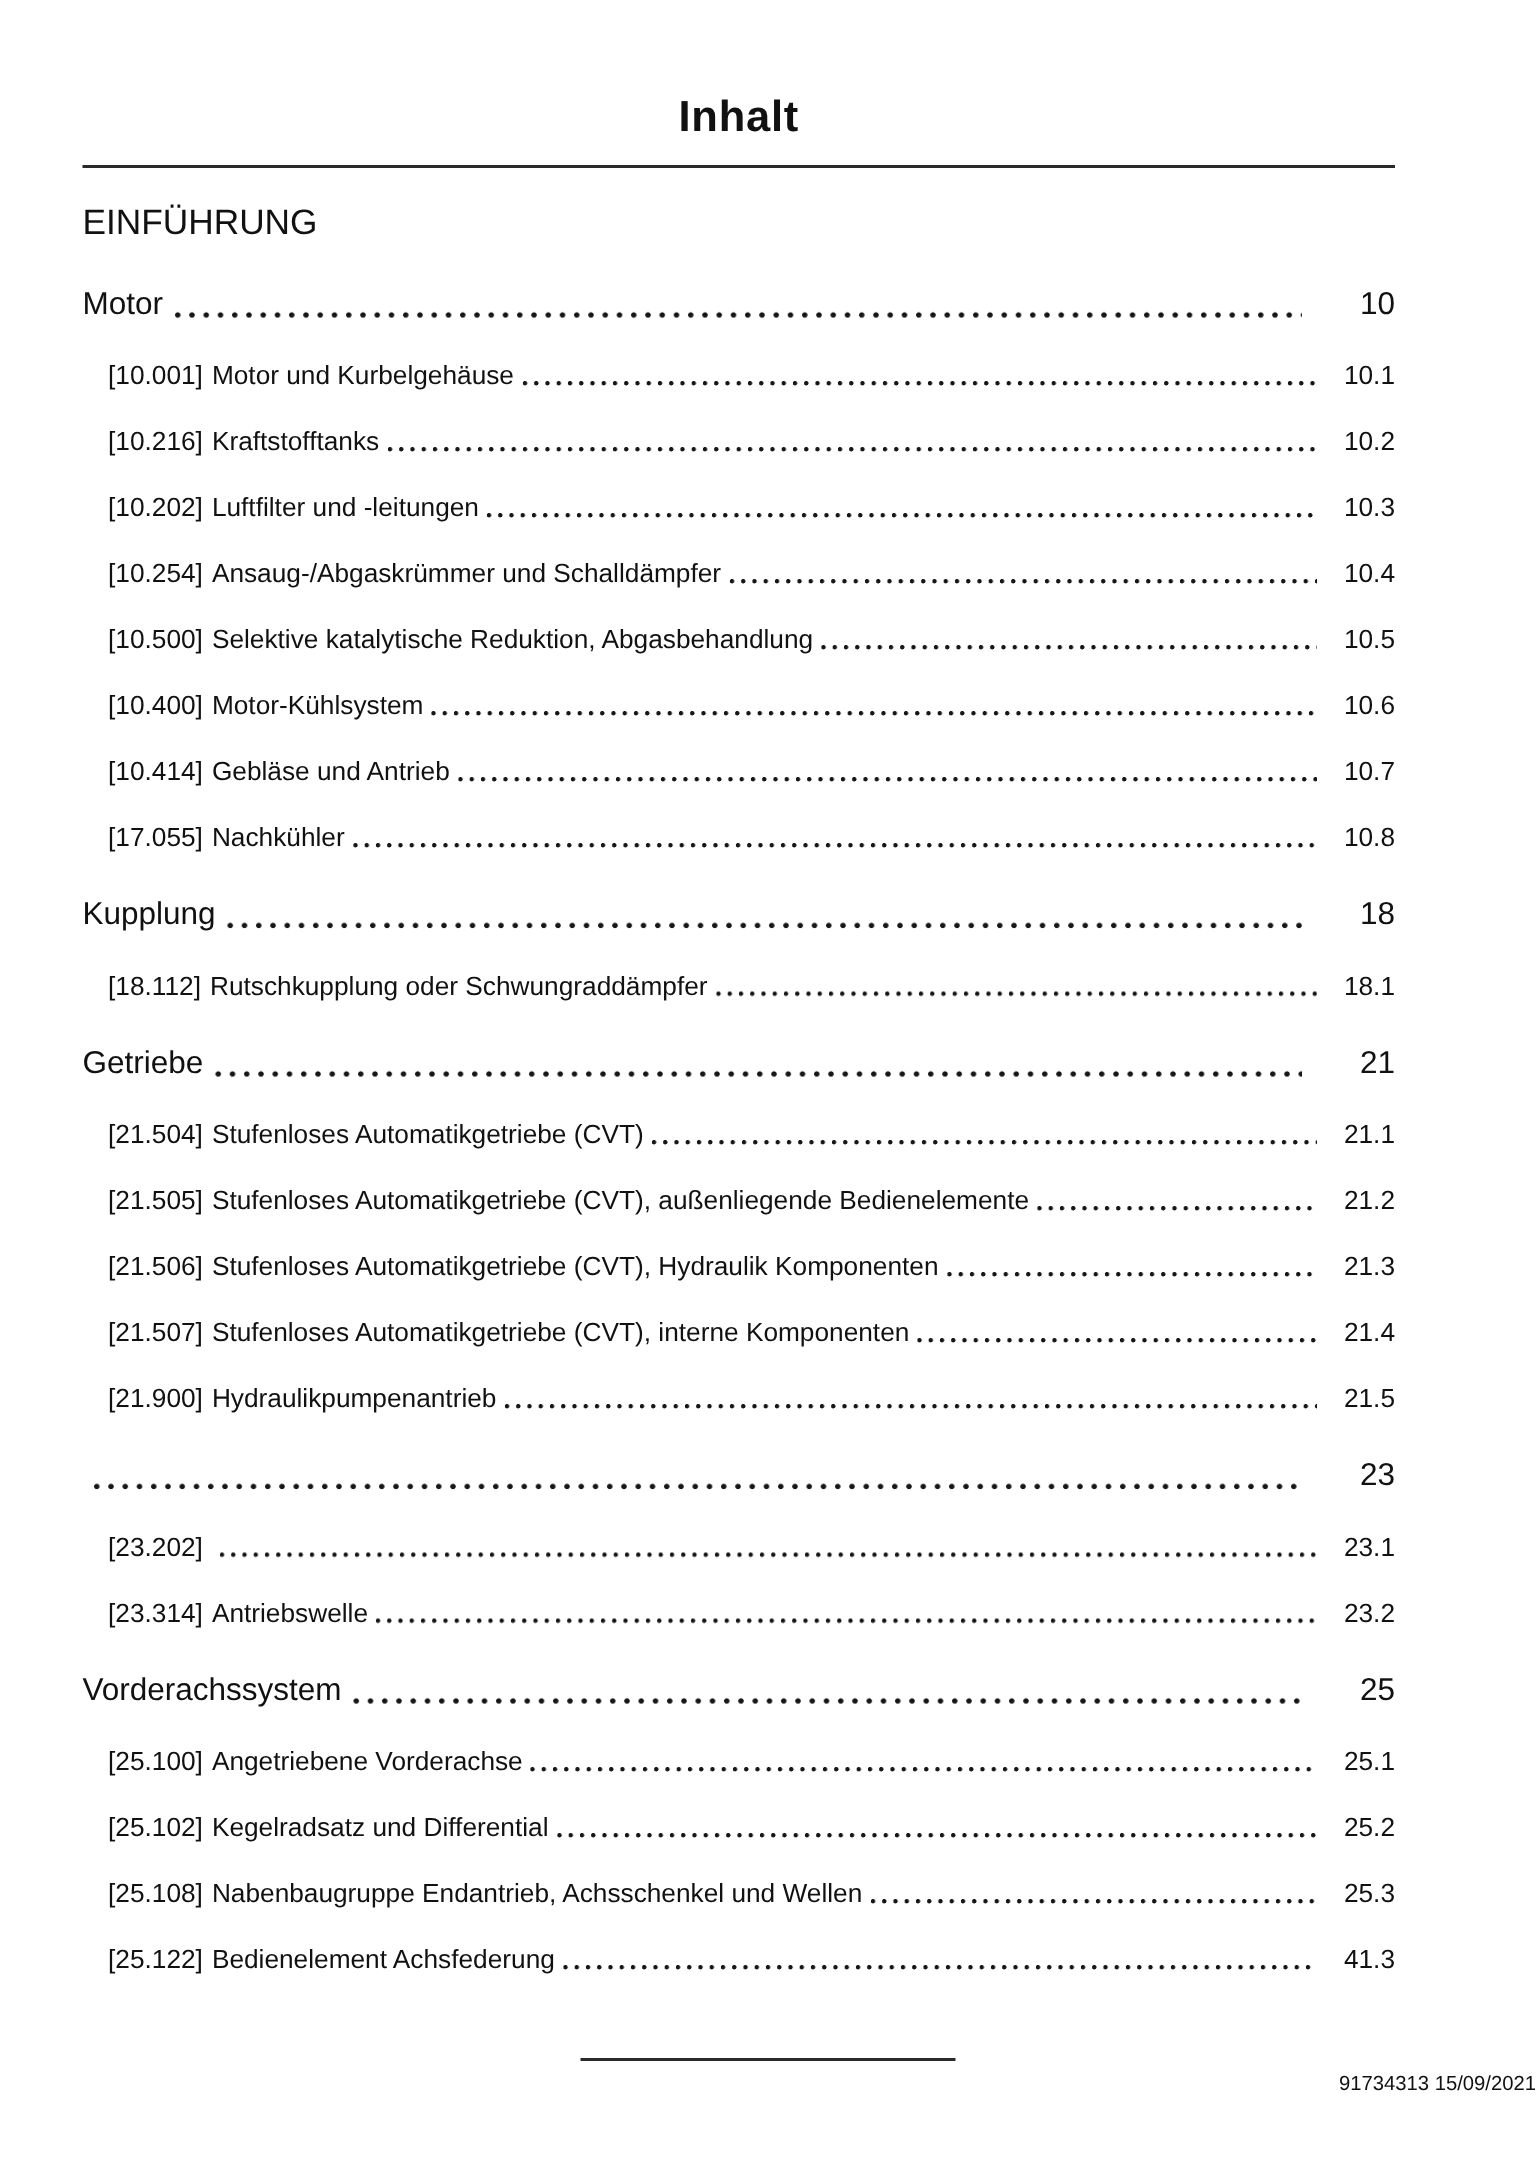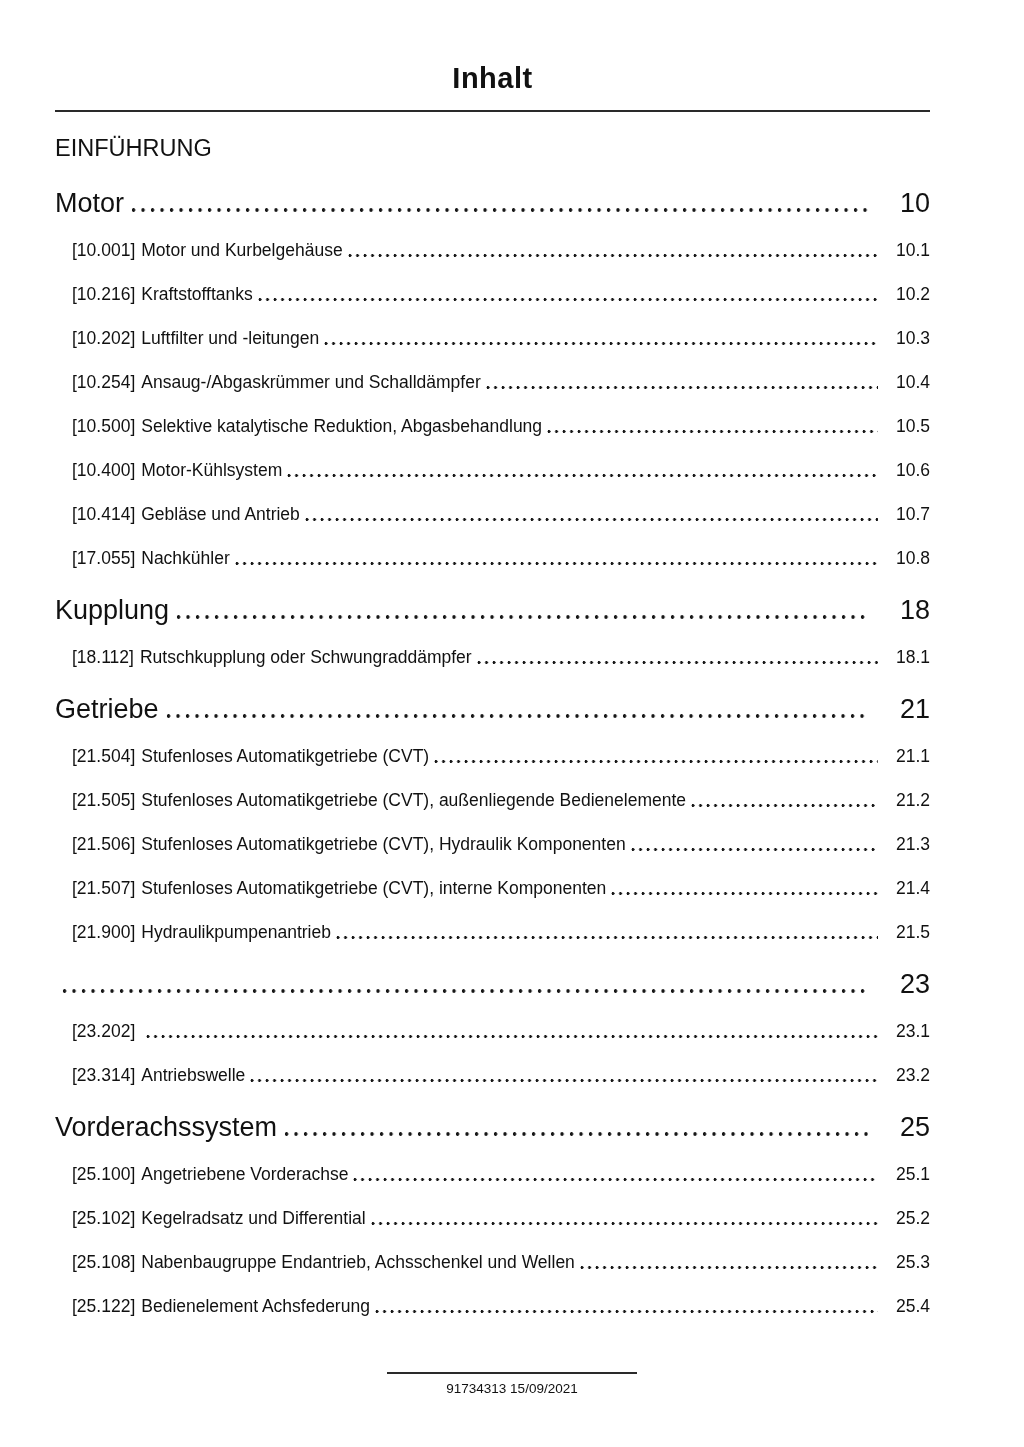--- a/index.html
+++ b/index.html
@@ -35,21 +35,21 @@
     font-size: 23.5px;
     line-height: 28px;
     font-weight: normal;
   }
   .toc { width: 100%; }
   .row {
     display: flex;
     align-items: baseline;
   }
   .section-row {
-    font-size: 27px;
+    font-size: 21px;
     line-height: 28px;
     margin-top: 27px;
   }
   .entry-row {
     font-size: 17.5px;
     line-height: 21px;
     margin-top: 23px;
     padding-left: 17px;
   }
   .entry-code { margin-right: 6px; white-space: nowrap; }
@@ -75,21 +75,21 @@
     min-width: 46px;
     text-align: right;
     white-space: nowrap;
   }
   .sec-page { min-width: 52px; }
   .footer {
     position: absolute;
     left: 0;
     right: 0;
     bottom: 50px;
-    text-align: center;
+    text-align: right;
   }
   .footer-rule {
     width: 250px;
     height: 2px;
     background: #2a2a2a;
     margin: 0 auto 7px auto;
   }
   .footer-text {
     font-size: 13.5px;
     line-height: 16px;
@@ -240,21 +240,21 @@
       <div class="row entry-row">
     <span class="entry-code">[25.108]</span>
     <span class="entry-label">Nabenbaugruppe Endantrieb, Achsschenkel und Wellen</span>
     <span class="dots"></span>
     <span class="pagenum">25.3</span>
   </div>
       <div class="row entry-row">
     <span class="entry-code">[25.122]</span>
     <span class="entry-label">Bedienelement Achsfederung</span>
     <span class="dots"></span>
-    <span class="pagenum">25.4</span>
+    <span class="pagenum">41.3</span>
   </div>
     </div>
 
   <div class="footer">
     <div class="footer-rule"></div>
     <div class="footer-text">91734313 15/09/2021</div>
   </div>
 </div>
 
 </body></html>

